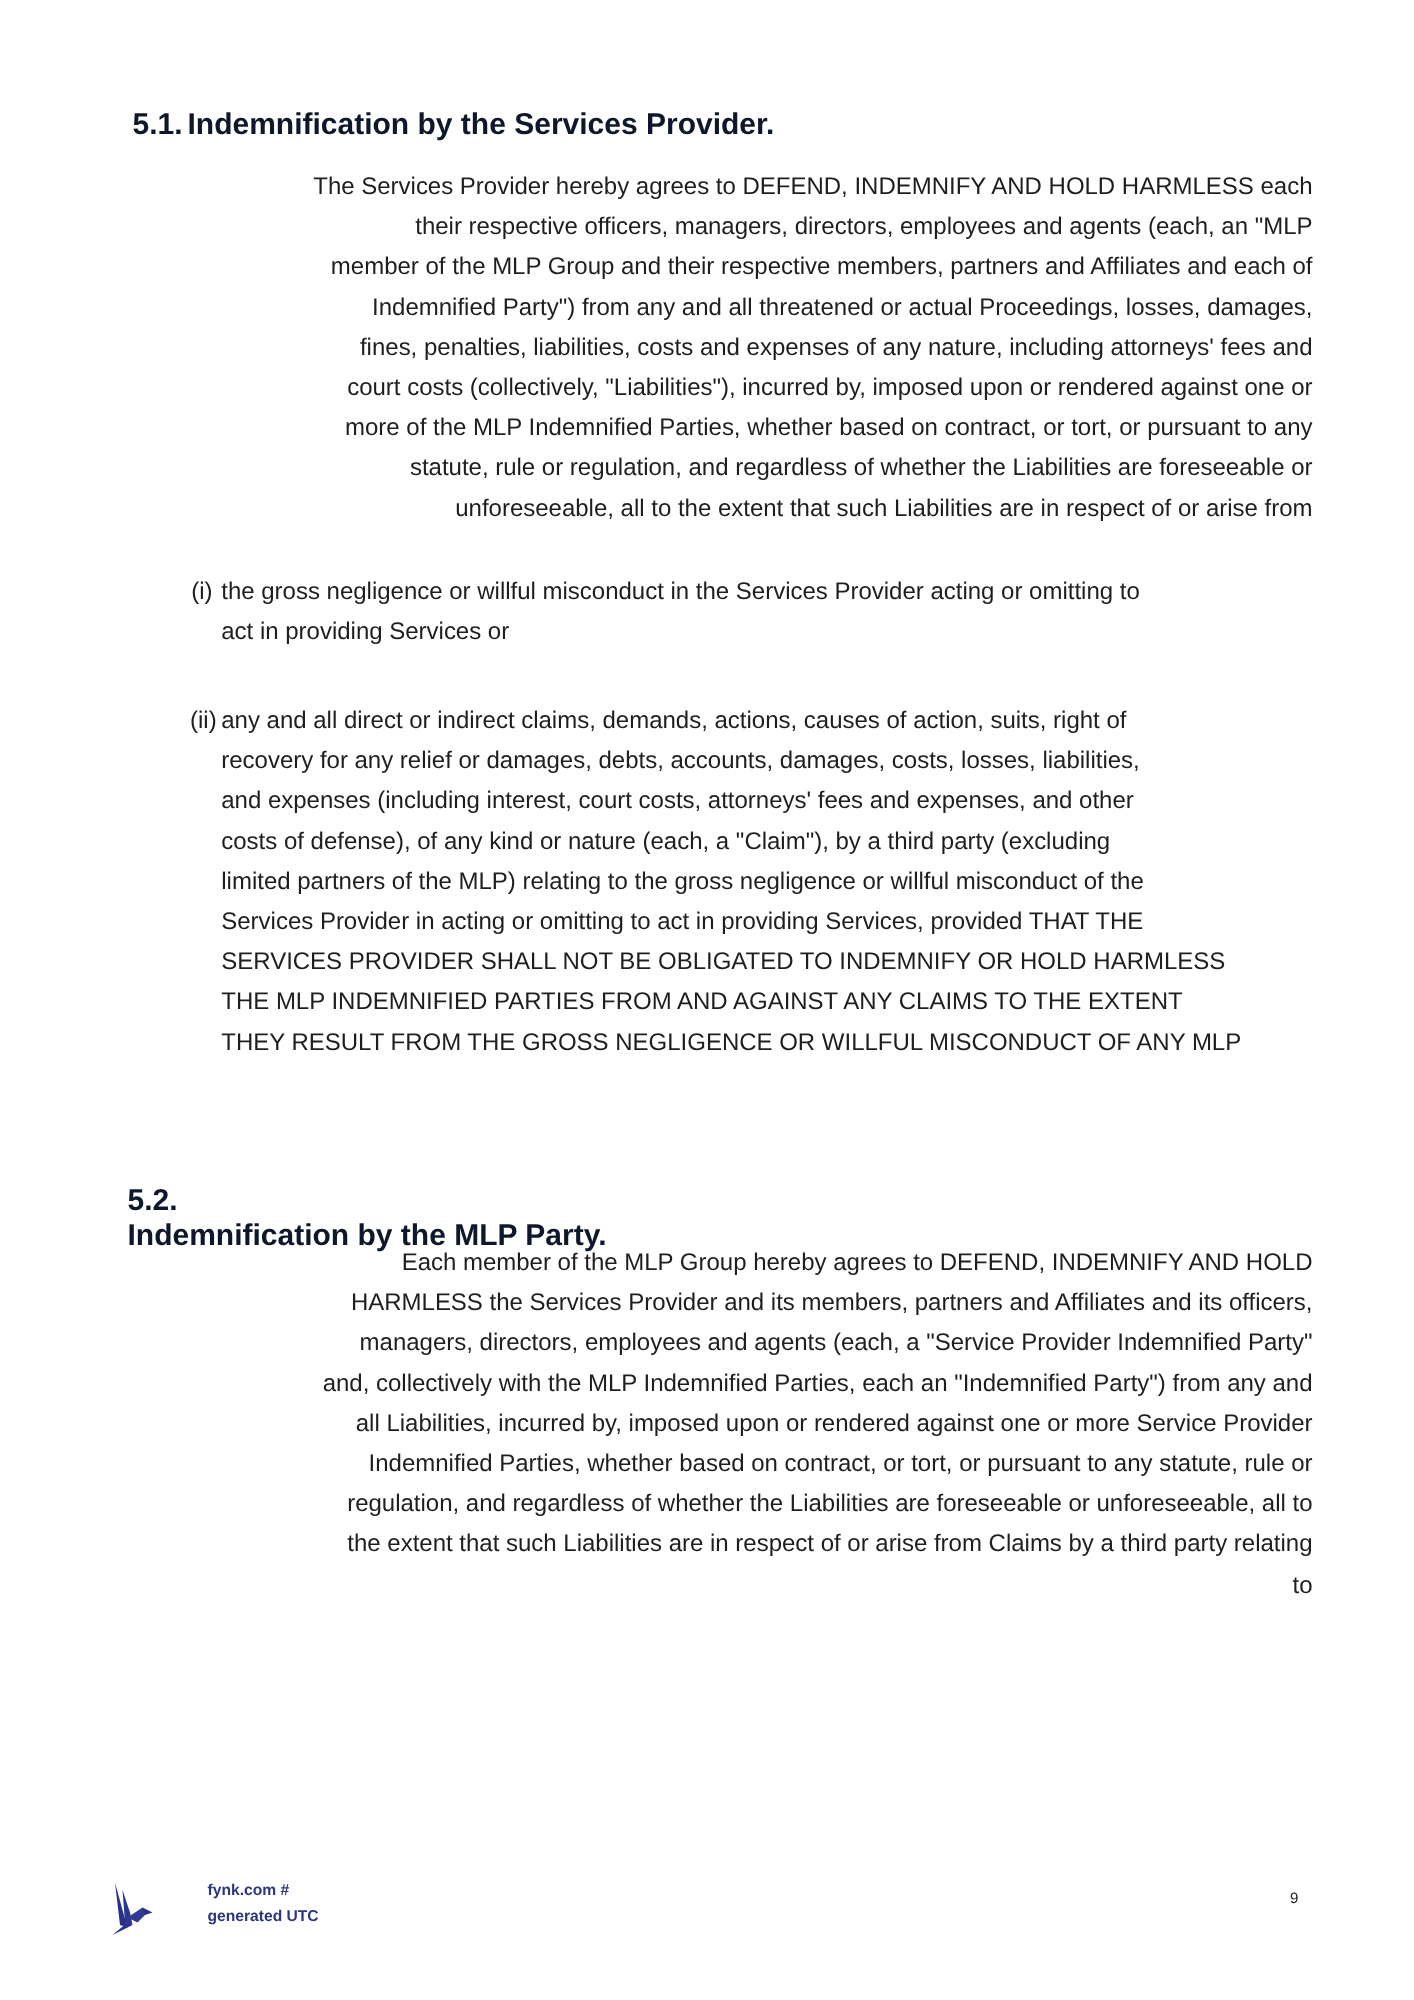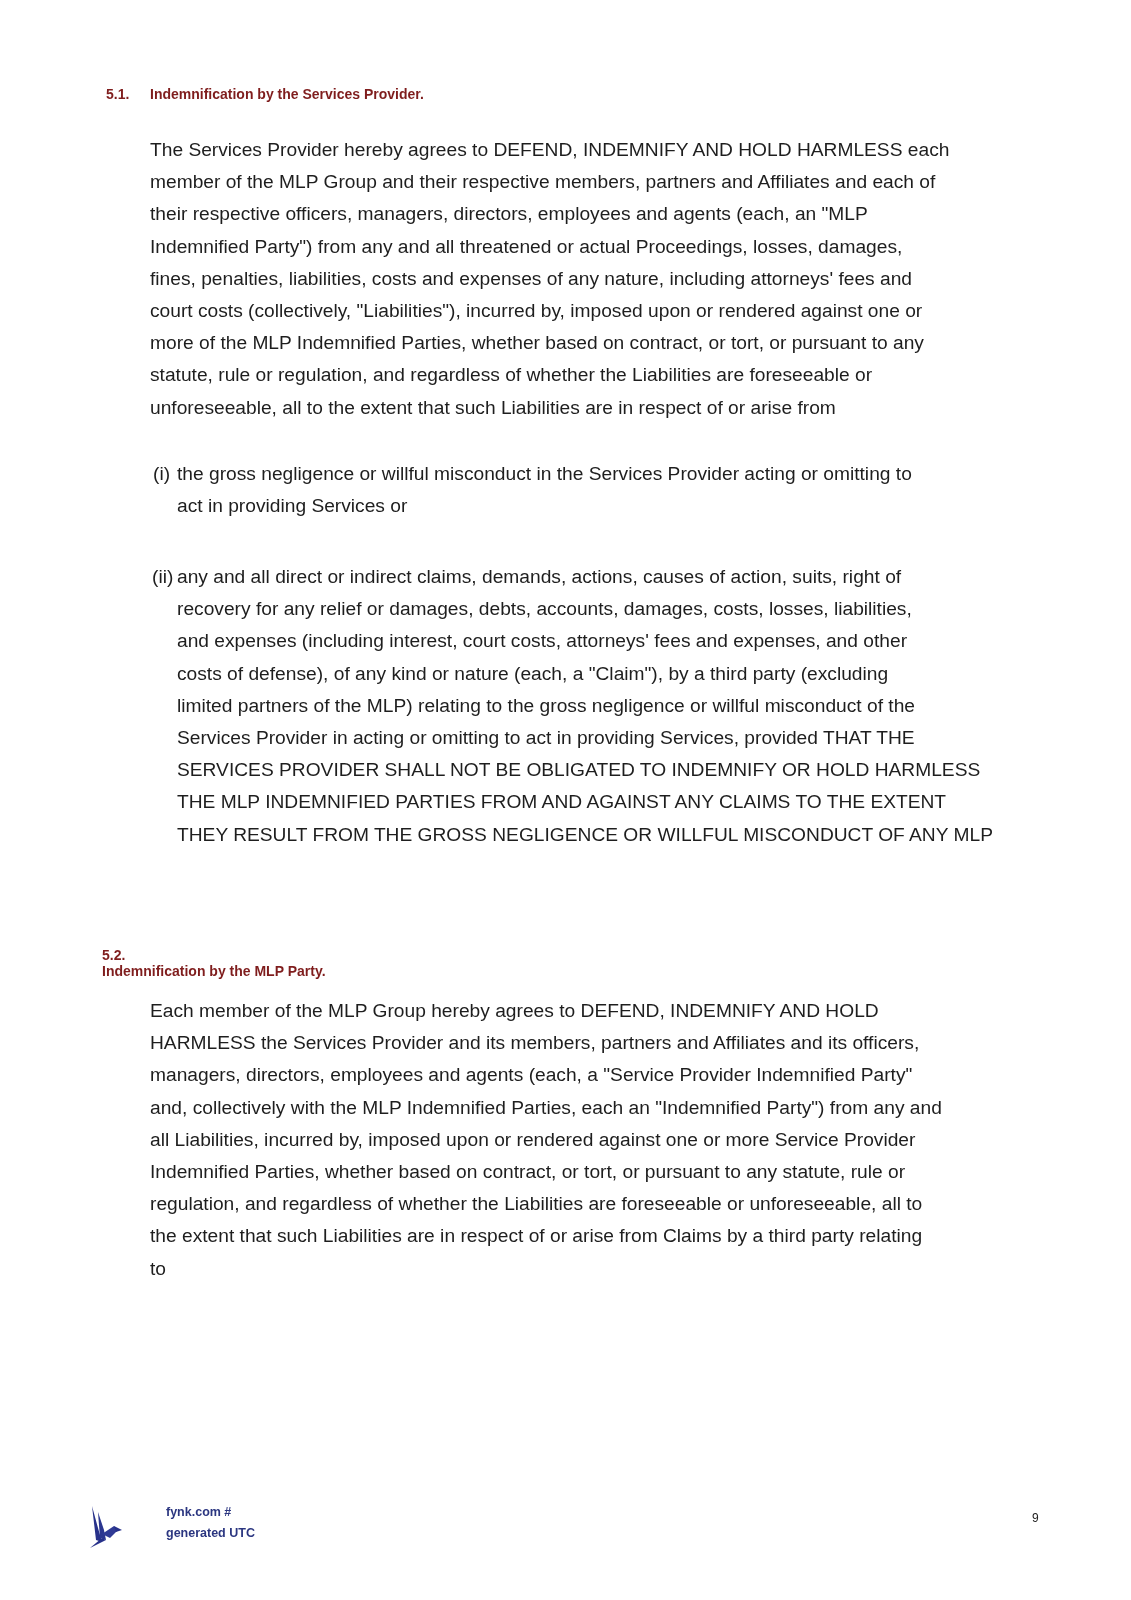--- a/index.html
+++ b/index.html
@@ -12,40 +12,41 @@
       height: 1600px;
       position: relative;
       overflow: hidden;
       color: #1b1b1b;
       font-family: "Liberation Sans", "DejaVu Sans", sans-serif;
     }
     .section-heading {
       position: absolute;
       left: 0;
       font-weight: bold;
-      font-size: 14px;
-      color: #7f1d1d;
+      font-size: 24px;
+      color: #0f172a;
       display: flex;
     }
     .section-heading .num {
       display: inline-block;
       width: 44px;
       text-align: left;
     }
     .paragraph {
       position: absolute;
       left: 150px;
       width: 900px;
       font-size: 19.2px;
       line-height: 32.2px;
       color: #1e1e1e;
     }
     .paragraph .line {
       display: block;
       white-space: nowrap;
+      text-align: right;
     }
     .clause {
       position: absolute;
       width: 900px;
       font-size: 19.2px;
       line-height: 32.2px;
       color: #1e1e1e;
     }
     .clause .marker {
       position: absolute;
@@ -91,22 +92,22 @@
 </head>
 <body>
 
 <div class="section-heading" style="left:106px; top:86px;">
   <span class="num">5.1.</span>
   <span>Indemnification by the Services Provider.</span>
 </div>
 
 <div class="paragraph" style="top:134px;">
   <span class="line">The Services Provider hereby agrees to DEFEND, INDEMNIFY AND HOLD HARMLESS each</span>
+  <span class="line">their respective officers, managers, directors, employees and agents (each, an "MLP</span>
   <span class="line">member of the MLP Group and their respective members, partners and Affiliates and each of</span>
-  <span class="line">their respective officers, managers, directors, employees and agents (each, an "MLP</span>
   <span class="line">Indemnified Party") from any and all threatened or actual Proceedings, losses, damages,</span>
   <span class="line">fines, penalties, liabilities, costs and expenses of any nature, including attorneys' fees and</span>
   <span class="line">court costs (collectively, "Liabilities"), incurred by, imposed upon or rendered against one or</span>
   <span class="line">more of the MLP Indemnified Parties, whether based on contract, or tort, or pursuant to any</span>
   <span class="line">statute, rule or regulation, and regardless of whether the Liabilities are foreseeable or</span>
   <span class="line">unforeseeable, all to the extent that such Liabilities are in respect of or arise from</span>
 </div>
 
 <div class="clause" style="left:153px; top:458px;">
   <span class="marker" style="left:0;">(i)</span>

